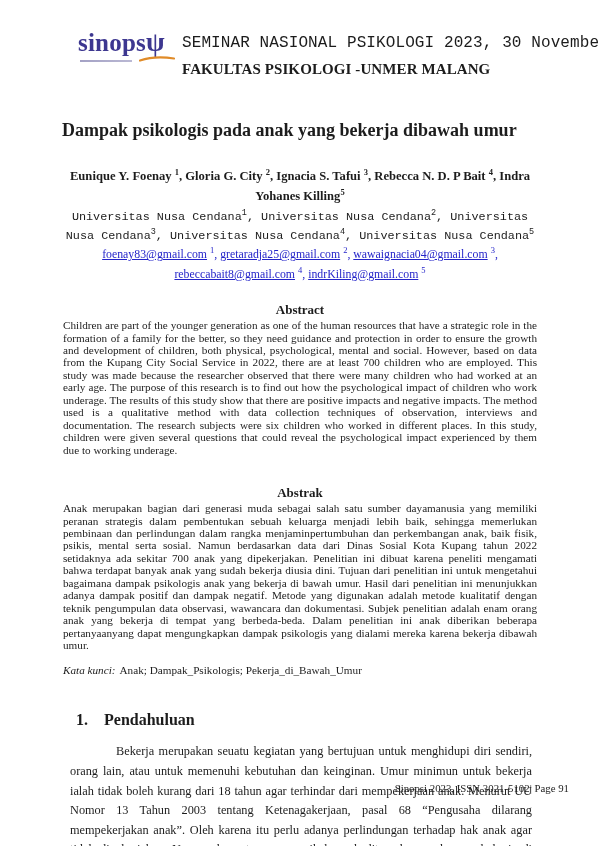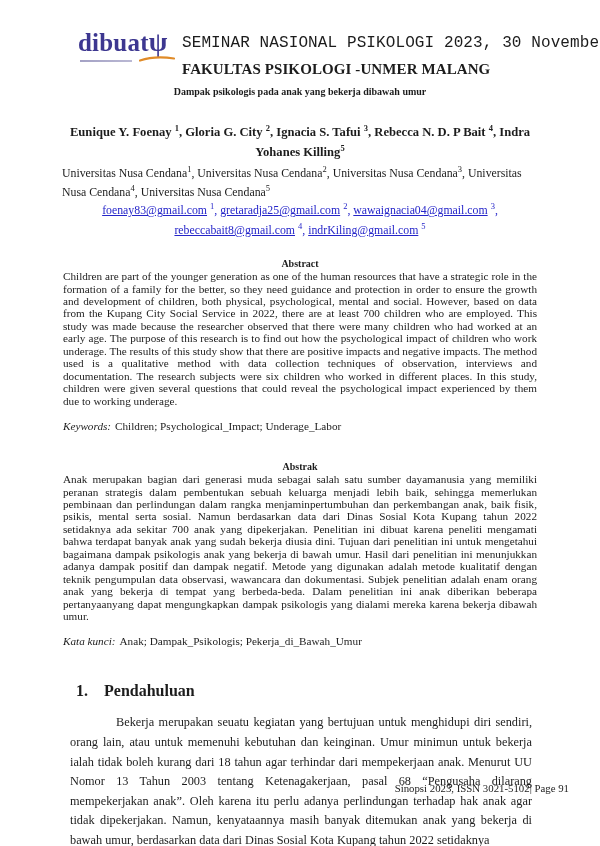--- a/index.html
+++ b/index.html
@@ -19,31 +19,31 @@
   .logo-word{font-weight:700;font-size:25px;line-height:25px;color:#3d3790;letter-spacing:0.2px;white-space:nowrap;}
   .psi{font-size:27px;}
   .logo-sub{display:flex;align-items:flex-end;justify-content:space-between;height:7px;margin-top:0;}
   .micro{display:block;height:2.5px;width:52px;background:linear-gradient(90deg,#8d8ab6,#a9a7c9);opacity:.8;margin-left:2px;}
   .swoosh{display:block;width:36px;height:7px;}
   .header-text{margin-left:7px;padding-top:4px;}
   .h-line1{font-size:16px;letter-spacing:0.1px;white-space:nowrap;font-family:Liberation Mono, monospace;}
   .h-line2{font-size:15px;margin-top:9px;letter-spacing:0.1px;font-weight:bold;}
 
   
-  .title{margin:8px 0 0 0;text-align:center;font-size:10px;font-weight:700;}
+  .title{margin:42px 0 0 0;font-size:18px;font-weight:700;}
   .authors{margin-top:23px;text-align:center;font-size:12.6px;font-weight:700;line-height:16px;}
   .authors sup,.affiliations sup{font-size:8.5px;}
-  .affiliations{text-align:left;font-size:11.8px;line-height:14.5px;margin-top:2px;}
+  .affiliations{text-align:center;font-size:11.8px;line-height:14.5px;margin-top:2px;font-family:Liberation Mono, monospace;}
   .emails{text-align:center;font-size:11.8px;line-height:15.5px;margin-top:0;color:#2424c9;}
   .email{color:#2424c9;text-decoration:underline;cursor:pointer;}
   .email-sup{color:#2424c9;margin-left:3px;font-size:8.5px;}
   .sep-blue{color:#2424c9;}
 
   
-  .abs-heading{margin-top:20px;text-align:center;font-weight:700;font-size:10px;}
+  .abs-heading{margin-top:20px;text-align:center;font-weight:700;font-size:13px;}
   .abs-body{margin:1px 1px 0 1px;font-size:11.2px;line-height:12.45px;text-align:justify;}
   .keywords{margin:13px 0 0 1px;font-size:11.2px;}
   .kw-label{font-style:italic;}
   .kw-value{margin-left:4px;}
   .abs-heading.second{margin-top:29px;}
 
   
   .section-heading{margin:35px 0 0 14px;font-size:16px;font-weight:700;}
   .sec-num{display:inline-block;width:28px;}
   .body-par{margin:13px 6px 0 8px;font-size:12.3px;line-height:19.6px;text-align:justify;text-indent:46px;}
@@ -52,21 +52,21 @@
   .footer{position:absolute;top:782px;right:31px;font-size:10.8px;color:#1c1c1c;}
 </style>
 </head>
 <body>
 
 <div class="page">
   <div class="content">
 
     <div class="header">
       <div class="logo">
-        <div class="logo-word"><span>dibuat</span><span class="psi">ψ</span></div>
+        <div class="logo-word"><span>sinops</span><span class="psi">ψ</span></div>
         <div class="logo-sub">
           <span class="micro"></span>
           <svg class="swoosh" viewBox="0 0 36 7">
             <path d="M1,5.5 Q16,0.5 35,3.5" stroke="#e08b28" stroke-width="2.2" fill="none" stroke-linecap="round"></path>
           </svg>
         </div>
       </div>
       <div class="header-text">
         <div class="h-line1">SEMINAR NASIONAL PSIKOLOGI 2023, 30 November 2023</div>
         <div class="h-line2">FAKULTAS PSIKOLOGI -UNMER MALANG</div>
@@ -74,21 +74,20 @@
     </div>
 
     <h1 class="title">Dampak psikologis pada anak yang bekerja dibawah umur</h1>
 
     <div class="authors" id="authors"><span>Eunique Y. Foenay </span><sup>1</sup><span>, </span><span>Gloria G. City </span><sup>2</sup><span>, </span><span>Ignacia S. Tafui </span><sup>3</sup><span>, </span><span>Rebecca N. D. P Bait </span><sup>4</sup><span>, </span><span>Indra Yohanes Killing</span><sup>5</sup></div>
     <div class="affiliations" id="affiliations"><span>Universitas Nusa Cendana</span><sup>1</sup><span>, </span><span>Universitas Nusa Cendana</span><sup>2</sup><span>, </span><span>Universitas Nusa Cendana</span><sup>3</sup><span>, </span><span>Universitas Nusa Cendana</span><sup>4</sup><span>, </span><span>Universitas Nusa Cendana</span><sup>5</sup></div>
     <div class="emails" id="emails"><a class="email">foenay83@gmail.com</a><sup class="email-sup">1</sup><span class="sep-blue">, </span><a class="email">gretaradja25@gmail.com</a><sup class="email-sup">2</sup><span class="sep-blue">, </span><a class="email">wawaignacia04@gmail.com</a><sup class="email-sup">3</sup><span class="sep-blue">, </span><a class="email">rebeccabait8@gmail.com</a><sup class="email-sup">4</sup><span class="sep-blue">, </span><a class="email">indrKiling@gmail.com</a><sup class="email-sup">5</sup></div>
 
     <div class="abs-heading">Abstract</div>
     <p class="abs-body">Children are part of the younger generation as one of the human resources that have a strategic role in the formation of a family for the better, so they need guidance and protection in order to ensure the growth and development of children, both physical, psychological, mental and social. However, based on data from the Kupang City Social Service in 2022, there are at least 700 children who are employed. This study was made because the researcher observed that there were many children who had worked at an early age. The purpose of this research is to find out how the psychological impact of children who work underage. The results of this study show that there are positive impacts and negative impacts. The method used is a qualitative method with data collection techniques of observation, interviews and documentation. The research subjects were six children who worked in different places. In this study, children were given several questions that could reveal the psychological impact experienced by them due to working underage.</p>
-    <p class="keywords"><span class="kw-label">Keywords:</span><span class="kw-value">Children; Psychological_Impact; Underage_Labor</span></p>
 
     <div class="abs-heading second">Abstrak</div>
     <p class="abs-body">Anak merupakan bagian dari generasi muda sebagai salah satu sumber dayamanusia yang memiliki peranan strategis dalam pembentukan sebuah keluarga menjadi lebih baik, sehingga memerlukan pembinaan dan perlindungan dalam rangka menjaminpertumbuhan dan perkembangan anak, baik fisik, psikis, mental serta sosial. Namun berdasarkan data dari Dinas Sosial Kota Kupang tahun 2022 setidaknya ada sekitar 700 anak yang dipekerjakan. Penelitian ini dibuat karena peneliti mengamati bahwa terdapat banyak anak yang sudah bekerja diusia dini. Tujuan dari penelitian ini untuk mengetahui bagaimana dampak psikologis anak yang bekerja di bawah umur. Hasil dari penelitian ini menunjukkan adanya dampak positif dan dampak negatif. Metode yang digunakan adalah metode kualitatif dengan teknik pengumpulan data observasi, wawancara dan dokumentasi. Subjek penelitian adalah enam orang anak yang bekerja di tempat yang berbeda-beda. Dalam penelitian ini anak diberikan beberapa pertanyaanyang dapat mengungkapkan dampak psikologis yang dialami mereka karena bekerja dibawah umur.</p>
     <p class="keywords"><span class="kw-label">Kata kunci:</span><span class="kw-value">Anak; Dampak_Psikologis; Pekerja_di_Bawah_Umur</span></p>
 
     <div class="section-heading"><span class="sec-num">1.</span><span>Pendahuluan</span></div>
     <p class="body-par">Bekerja merupakan seuatu kegiatan yang bertujuan untuk menghidupi diri sendiri, orang lain, atau untuk memenuhi kebutuhan dan keinginan. Umur minimun untuk bekerja ialah tidak boleh kurang dari 18 tahun agar terhindar dari mempekerjaan anak. Menurut UU Nomor 13 Tahun 2003 tentang Ketenagakerjaan, pasal 68 “Pengusaha dilarang mempekerjakan anak”. Oleh karena itu perlu adanya perlindungan terhadap hak anak agar tidak dipekerjakan. Namun, kenyataannya masih banyak ditemukan anak yang bekerja di bawah umur, berdasarkan data dari Dinas Sosial Kota Kupang tahun 2022 setidaknya</p>
 
   </div>
 

